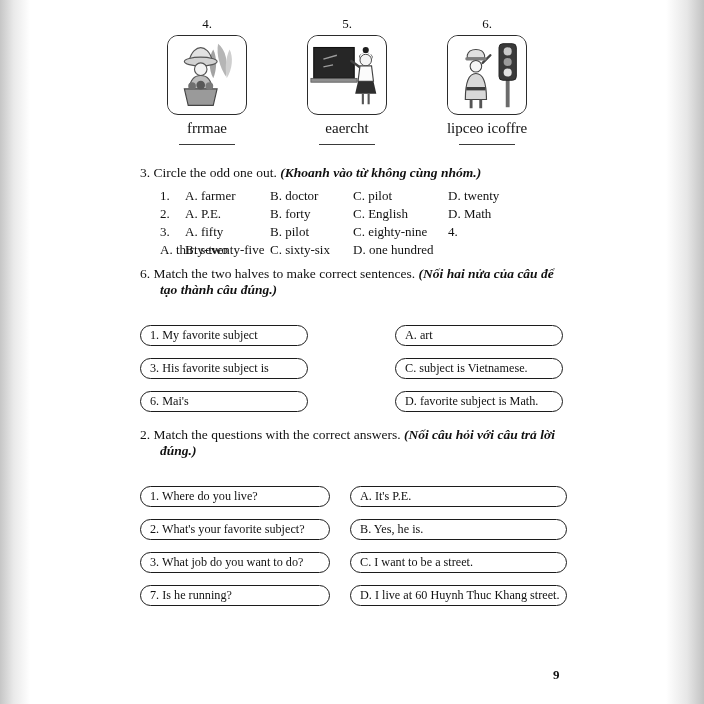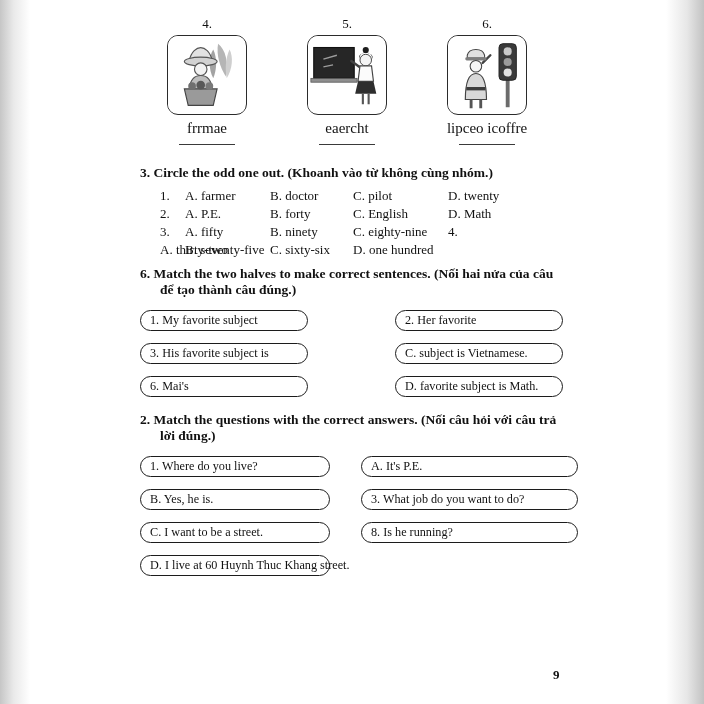--- a/index.html
+++ b/index.html
@@ -30,38 +30,38 @@
   .pic-card {
     width: 80px; height: 80px; margin: 0 auto;
     border: 1.6px solid #2b2b2b; border-radius: 11px;
     background: #fff; overflow: hidden;
   }
   .pic-card svg { display: block; }
   .pic-word { margin-top: 6px; font-size: 15px; line-height: 15px; white-space: nowrap; }
   .pic-line { width: 56px; height: 0; border-bottom: 1.4px solid #3a3a3a; margin: 8px auto 0; }
   
   .h { font-size: 13.5px; font-weight: bold; line-height: 16.5px; }
-  .b  { font-weight: bold; }
-  .bi { font-weight: bold; }
+  .b  { font-weight: normal; }
+  .bi { font-weight: bold; font-style: italic; }
   .sec3-h { margin-top: 20px; }
   .gram-h { margin-top: 15px; }
   .hang { padding-left: 20px; text-indent: -20px; }
   .ex1-t { margin-top: 7px; }
   .ex2-t { margin-top: 15px; }
   
   .ooo-grid {
     margin-top: 5px; padding-left: 20px;
     display: grid; grid-template-columns: 25px 85px 83px 95px auto;
     font-size: 13px; line-height: 18px;
   }
   .ooo-grid span { white-space: nowrap; }
   
-  .match-grid { display: grid; row-gap: 12px; margin-top: 11px; }
+  .match-grid { display: grid; row-gap: 12px; margin-top: 26px; }
   .grid1 { grid-template-columns: 168px 168px; column-gap: 87px; }
-  .grid2 { grid-template-columns: 190px 217px; column-gap: 31px; }
+  .grid2 { grid-template-columns: 190px 217px; column-gap: 20px; }
   .match-box {
     height: 21px; border: 1.5px solid #1c1c1c; border-radius: 11px;
     display: flex; align-items: center;
     padding: 0 4px 0 9px;
     font-size: 12.2px; background: #fff; white-space: nowrap;
   }
   .page-num {
     position: absolute; left: 553px; top: 667px;
     font-size: 13px; font-weight: bold;
   }
@@ -162,59 +162,60 @@
     <span>D. twenty</span>
 
     <span>2.</span>
     <span>A. P.E.</span>
     <span>B. forty</span>
     <span>C. English</span>
     <span>D. Math</span>
 
     <span>3.</span>
     <span>A. fifty</span>
-    <span>B. ninety</span>
+    <span>B. pilot</span>
     <span>C. eighty-nine</span>
 
     <span>4.</span>
     <span>A. thirty-two</span>
     <span>B. seventy-five</span>
     <span>C. sixty-six</span>
     <span>D. one hundred</span>
   </div>
 
 
   <p class="h hang ex1-t">
     <span class="b">6. Match the two halves to make correct sentences. </span><span class="bi">(Nối hai nửa của câu để tạo thành câu đúng.)</span>
   </p>
 
   <div class="match-grid grid1">
     <div class="match-box">1. My favorite subject</div>
-
-    <div class="match-box">2. Her favorite</div>
+    <div class="match-box">A. art</div>
+
 
     <div class="match-box">3. His favorite subject is</div>
     <div class="match-box">C. subject is Vietnamese.</div>
 
     <div class="match-box">6. Mai's</div>
     <div class="match-box">D. favorite subject is Math.</div>
   </div>
 
   <p class="h hang ex2-t">
     <span class="b">2. Match the questions with the correct answers. </span><span class="bi">(Nối câu hỏi với câu trả lời đúng.)</span>
   </p>
 
   <div class="match-grid grid2">
     <div class="match-box">1. Where do you live?</div>
     <div class="match-box">A. It's P.E.</div>
 
+    <div class="match-box">2. What's your favorite subject?</div>
     <div class="match-box">B. Yes, he is.</div>
 
     <div class="match-box">3. What job do you want to do?</div>
     <div class="match-box">C. I want to be a street.</div>
 
-    <div class="match-box">8. Is he running?</div>
+    <div class="match-box">7. Is he running?</div>
     <div class="match-box">D. I live at 60 Huynh Thuc Khang street.</div>
   </div>
 
 </div>
 
 <div class="page-num">9</div>
 
 </body></html>

